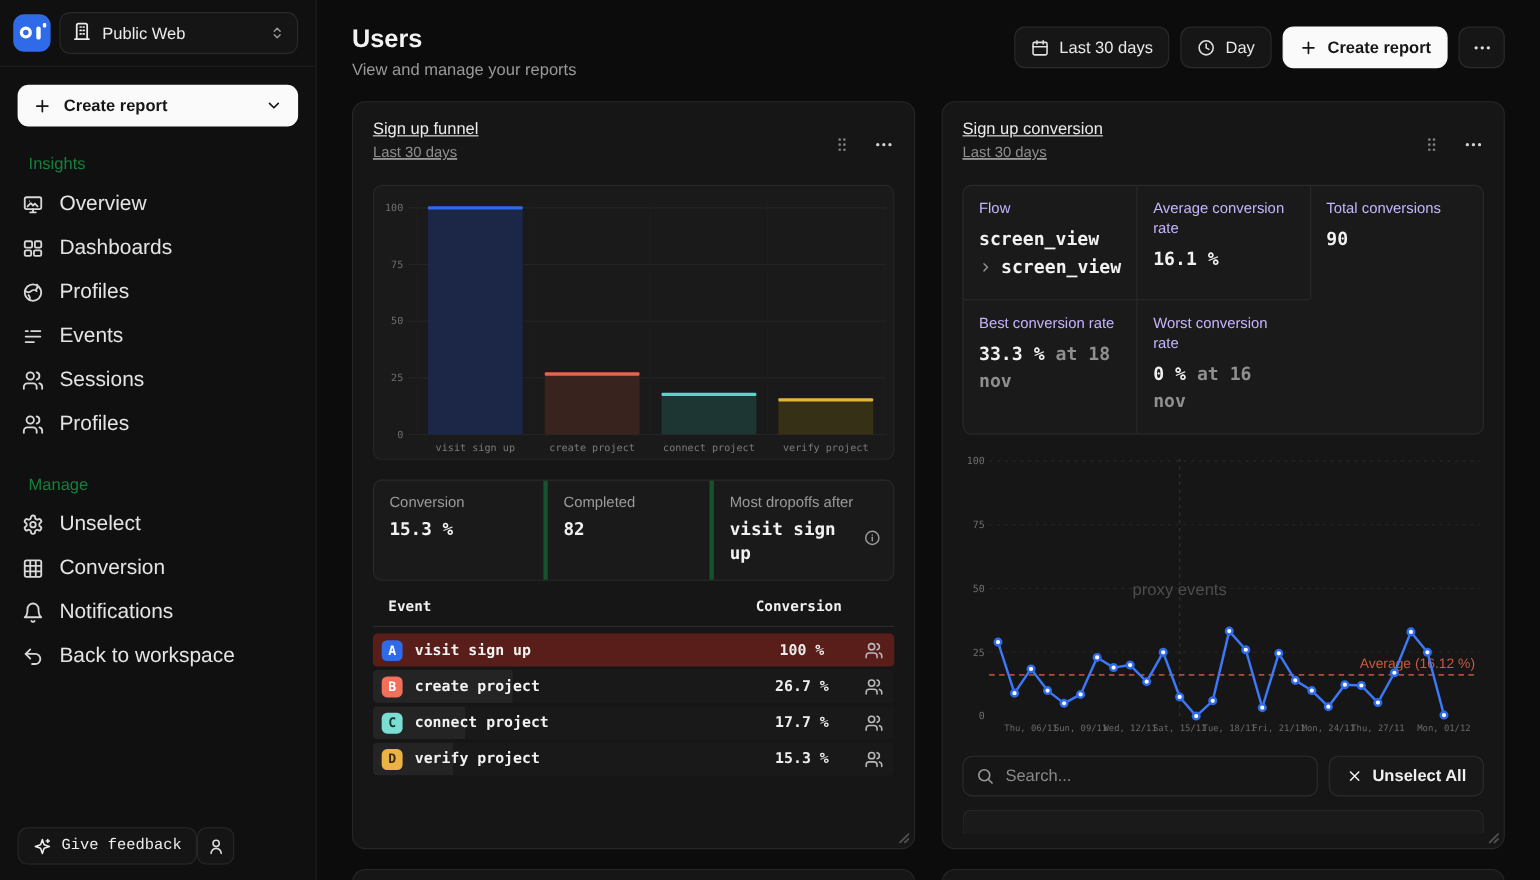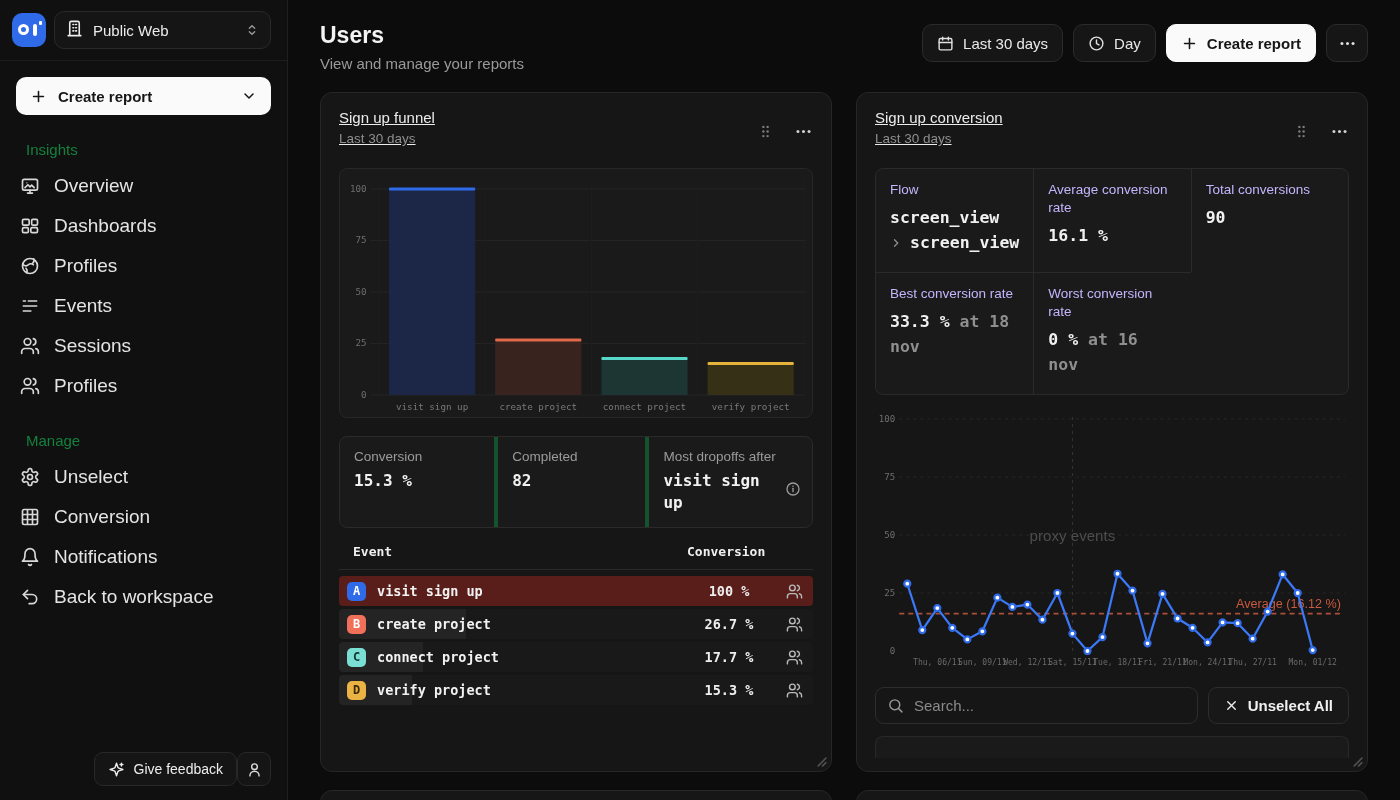--- a/index.html
+++ b/index.html
@@ -20,21 +20,21 @@
   .logo .i { left:21px; top:11px; width:3.5px; height:12px; border-radius:2px; }
   .logo .dot { left:26.5px; top:8px; width:3.5px; height:3.5px; border-radius:1px; }
   .ws-select { flex:1; height:38px; border:1px solid #292929; border-radius:10px; background:#151515; display:flex; align-items:center; gap:9px; padding:0 10px; font-size:15px; font-weight:500; color:#ececec; cursor:pointer; }
   .ws-select .upd { margin-left:auto; color:#9a9a9a; display:flex; }
   .sb-body { flex:1; display:flex; flex-direction:column; padding:16px 16px 0; }
   .create-btn { height:38px; background:#fafafa; color:#161616; border:none; border-radius:10px; display:flex; align-items:center; gap:11px; padding:0 14px; font-size:15px; font-weight:700; font-family:inherit; cursor:pointer; }
   .create-btn .chev { margin-left:auto; display:flex; }
   .sec-label { margin:26px 10px 8px; color:#15803d; font-size:15px; }
   .nav-item { display:flex; align-items:center; gap:14px; height:40px; padding:0 4px; border-radius:8px; color:#e4e4e4; font-size:19px; cursor:pointer; }
   .nav-item .nic { display:flex; color:#d8d8d8; }
-  .sb-footer { margin-top:auto; padding:14px 16px; display:flex; align-items:center; justify-content:flex-end; }
+  .sb-footer { margin-top:auto; padding:14px 16px; display:flex; align-items:center; justify-content:flex-start;font-family:Liberation Mono, monospace; }
   .feedback-btn { height:34px; border:1px solid #282828; background:#151515; border-radius:9px; display:flex; align-items:center; gap:9px; padding:0 13px; color:#ededed; font-size:14px; font-family:inherit; cursor:pointer; }
   .avatar-btn { width:34px; height:34px; border:1px solid #282828; background:#151515; border-radius:9px; display:flex; align-items:center; justify-content:center; color:#dcdcdc; cursor:pointer; }
 
   
   .main { flex:1; padding:22px 32px 0; display:flex; flex-direction:column; overflow:hidden; }
   .main-header { display:flex; align-items:flex-start; margin-bottom:20px; }
   .page-title { font-size:23px; font-weight:700; color:#f3f3f3; }
   .page-sub { margin-top:6px; font-size:15px; color:#9a9a9a; }
   .header-actions { margin-left:auto; display:flex; gap:10px; margin-top:2px; }
   .hbtn { height:38px; background:#161616; border:1px solid #2b2b2b; border-radius:10px; display:inline-flex; align-items:center; gap:9px; padding:0 14px; color:#e9e9e9; font-size:15px; font-family:inherit; cursor:pointer; }

